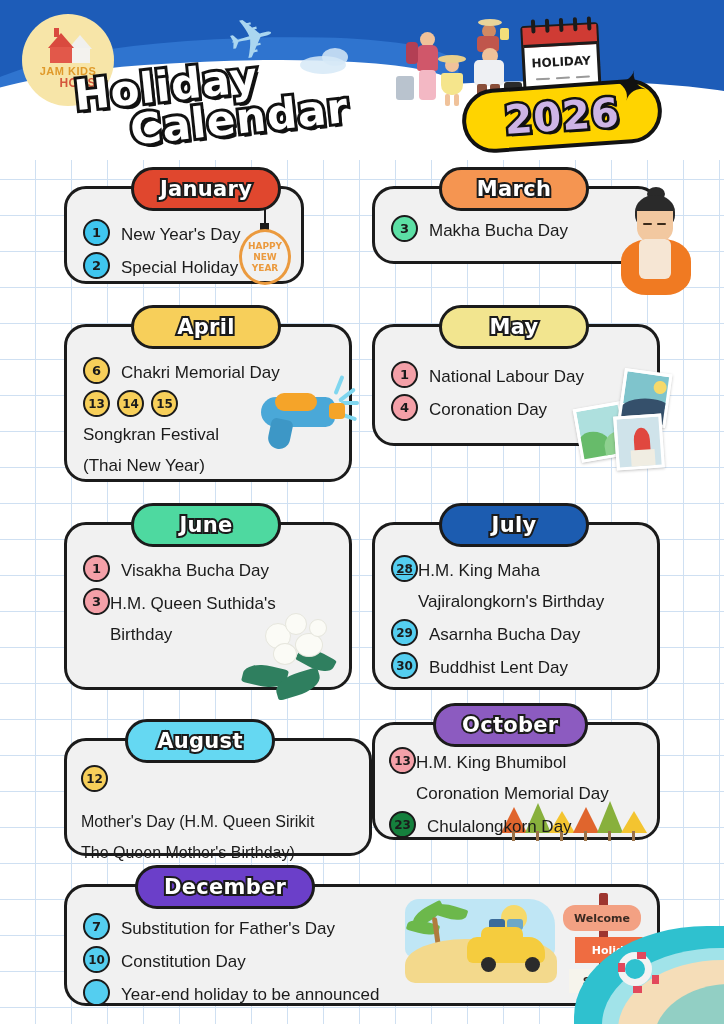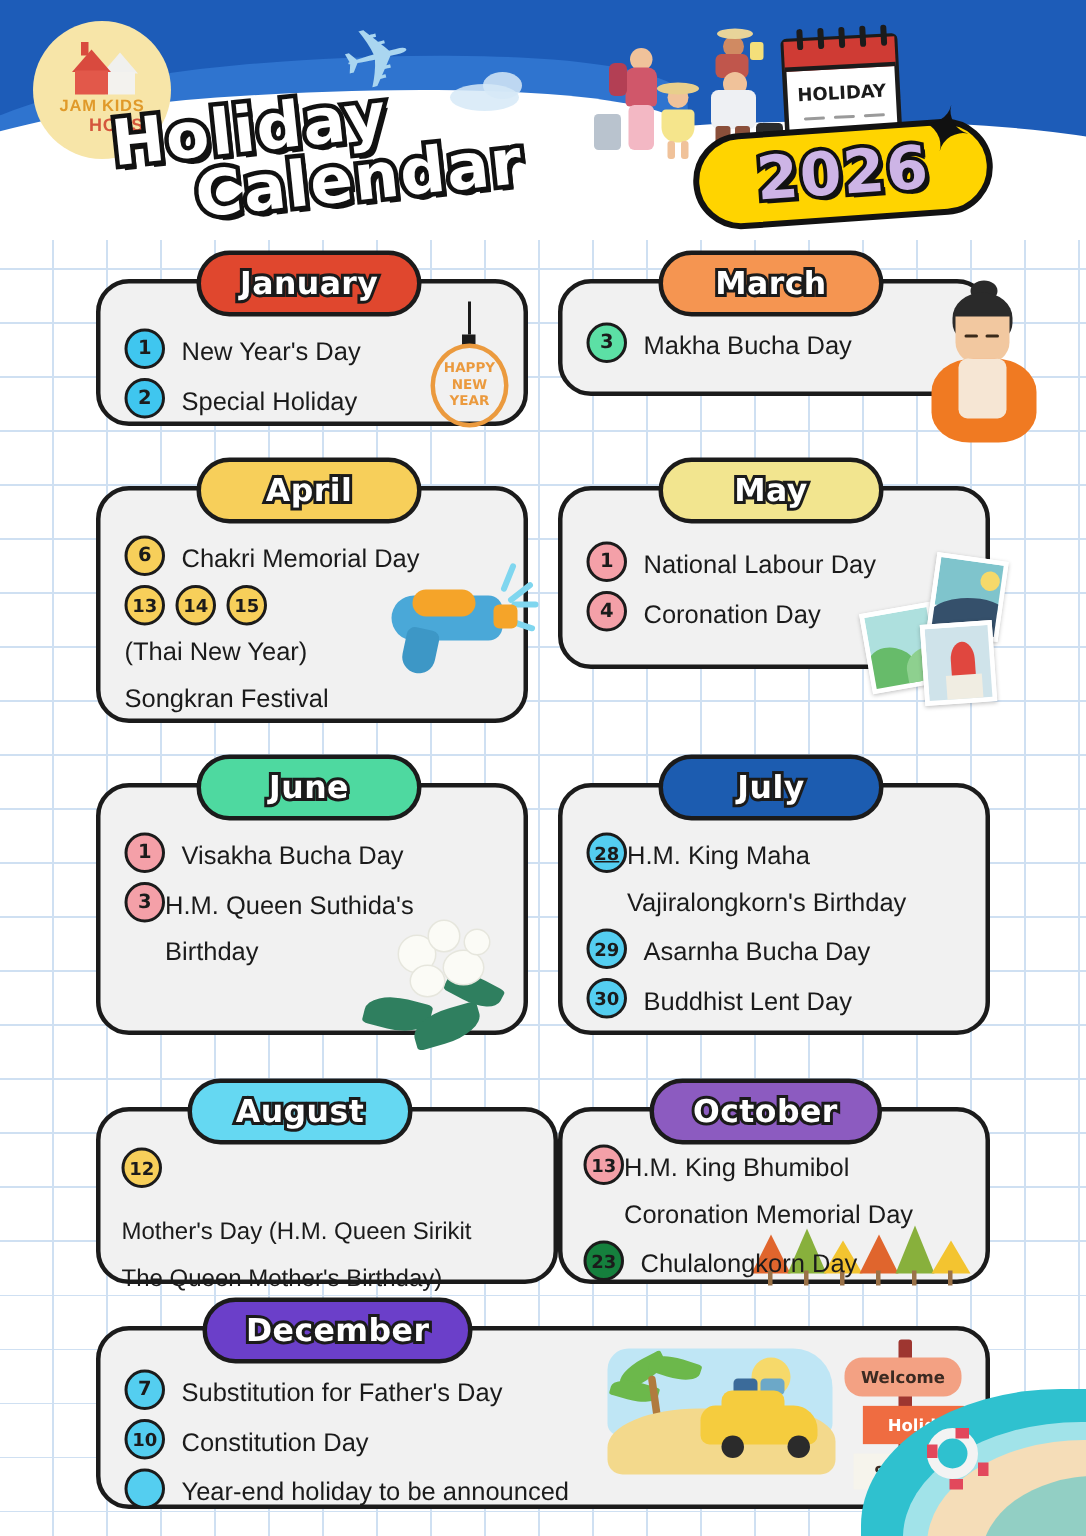--- a/index.html
+++ b/index.html
@@ -434,21 +434,21 @@
   <div id="title-wrap">
     <div class="title-line" id="title-1">Holiday</div>
     <div class="title-line" id="title-2">Calendar</div>
   </div>
 
   <div id="year-badge">
     <span id="year-text">2026</span>
   </div>
   <div id="star-deco">✦</div>
 
-  <div class="card" style="left:64px;top:186px;width:288px;height:98px;">
+  <div class="card" style="left:64px;top:186px;width:240px;height:98px;">
     <div class="card-head" style="left:64px;background:#e0472e;">
       <span class="card-head-text">January</span>
     </div>
     <div class="deco" id="orn">
       <div id="orn-str"></div>
         <div id="orn-cap"></div>
       <div id="orn-ball">
         <span>HAPPY</span>
         <span>NEW</span>
         <span>YEAR</span>
@@ -513,22 +513,22 @@
             <span class="badge" style="background:#f7cf5a;">6</span>
           </span>
         <span class="rowtext">Chakri Memorial Day</span>
       </div>
       <div class="row stack">
         <span class="badges">
           <span class="badge wide" style="background:#f7cf5a;">13</span>
           <span class="badge wide" style="background:#f7cf5a;">14</span>
           <span class="badge wide" style="background:#f7cf5a;">15</span>
         </span>
+        <div class="rowtext full">Songkran Festival</div>
         <div class="rowtext full">(Thai New Year)</div>
-        <div class="rowtext full">Songkran Festival</div>
       </div>
     </div>
   </div>
 
   <div class="card" style="left:372px;top:324px;width:288px;height:122px;text-align:right;">
     <div class="card-head" style="left:64px;background:#f2e58f;">
       <span class="card-head-text">May</span>
     </div>
     <div class="deco" id="photos">
       <div class="ph" style="left:0;top:34px;transform:rotate(-10deg);">
@@ -633,21 +633,21 @@
       <div class="row stack">
         <span class="badges">
             <span class="badge wide" style="background:#f7cf5a;">12</span>
           </span>
         <div class="rowtext full" style="font-size:16px;margin-top:14px;">Mother's Day (H.M. Queen Sirikit</div>
         <div class="rowtext full" style="font-size:16px;">The Queen Mother's Birthday)</div>
       </div>
     </div>
   </div>
 
-  <div class="card" style="left:372px;top:738px;width:288px;height:118px;">
+  <div class="card" style="left:372px;top:722px;width:288px;height:118px;">
     <div class="card-head" style="left:58px;background:#8c5bc0;">
       <span class="card-head-text">October</span>
     </div>
     <div class="deco" id="trees">
       <span class="tree-c" style="left:4px;border-bottom:26px solid #e0652d;"></span>
         <span class="tree-t" style="left:15px;"></span>
       <span class="tree-c" style="left:28px;border-bottom:30px solid #88b03c;"></span>
         <span class="tree-t" style="left:39px;"></span>
       <span class="tree-c" style="left:52px;border-bottom:22px solid #f3c430;"></span>
         <span class="tree-t" style="left:63px;"></span>

